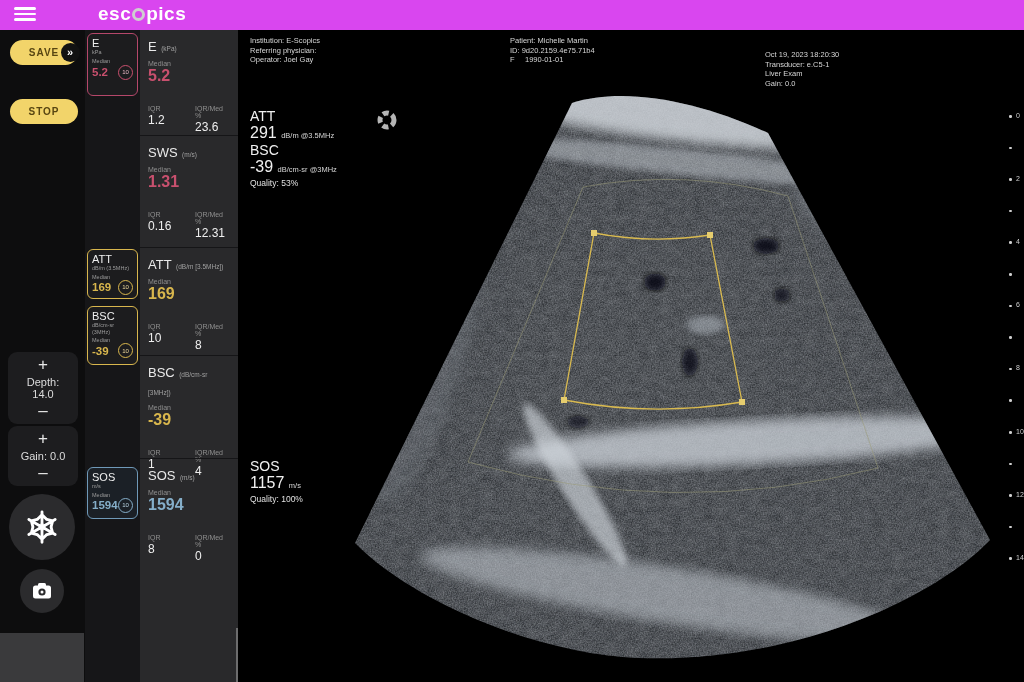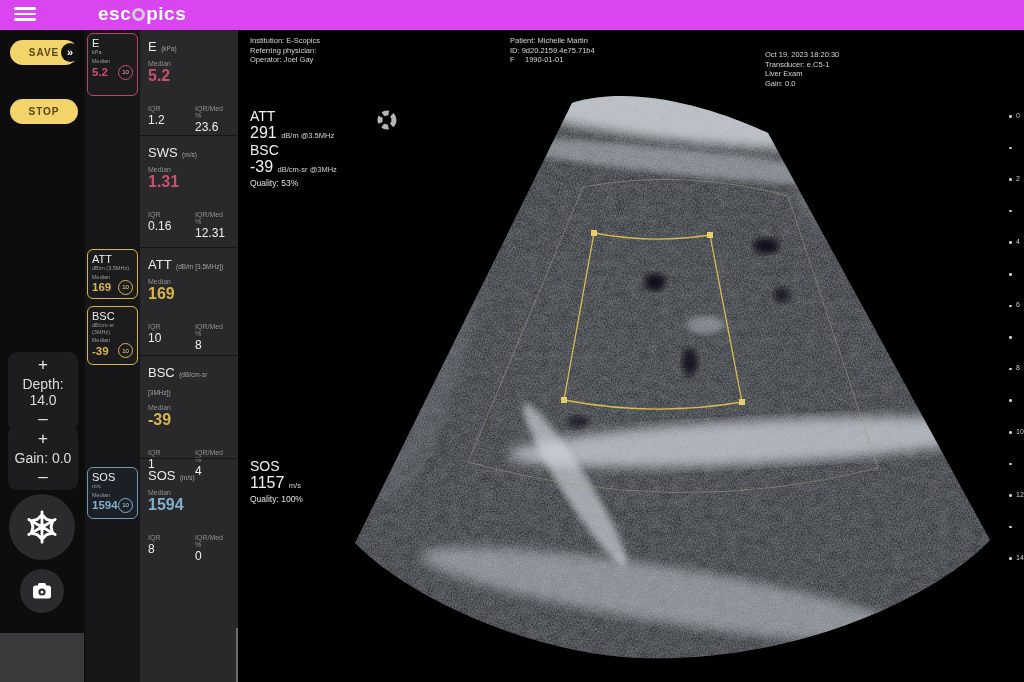--- a/index.html
+++ b/index.html
@@ -18,21 +18,21 @@
   .icon-btn{display:flex;align-items:center;justify-content:center;cursor:pointer;}
 
   
   .col-ctrl{position:absolute;left:0;top:30px;width:85px;height:652px;background:#0d0d0e;z-index:20;}
   .pill{position:absolute;left:10px;width:68px;height:25px;border-radius:13px;background:#f2d46a;
         color:#584612;font-size:10px;font-weight:700;letter-spacing:1px;text-align:center;line-height:25px;cursor:pointer;}
   .pill .chev{position:absolute;right:-2px;top:2.5px;width:19px;height:19px;border-radius:50%;background:#121212;
         color:#fff;font-size:11px;line-height:18px;text-align:center;font-weight:700;}
   .stepper{position:absolute;left:8px;width:70px;background:#1d1d1f;border-radius:9px;text-align:center;padding:4px 0;}
   .stepper .pm{font-size:17px;color:#e8e8e8;line-height:18px;cursor:pointer;}
-  .stepper .lbl{font-size:14px;color:#dcdcdc;margin:2px 0;}
+  .stepper .lbl{font-size:11px;color:#dcdcdc;margin:2px 12px;}
   .roundbtn{position:absolute;border-radius:50%;background:#2b2b2d;display:flex;align-items:center;justify-content:center;cursor:pointer;}
   .ctrl-foot{position:absolute;left:0;top:603px;width:84px;height:49px;background:#3a3a3c;}
 
   
   .col-mini{position:absolute;left:85px;top:30px;width:55px;height:652px;background:#161618;z-index:20;}
   .mini{position:absolute;left:2px;width:51px;border:1px solid;border-radius:6px;padding:3px 4px;background:#1c1c1e;}
   .mini .t{font-size:11px;color:#efefef;line-height:12px;}
   .mini .u{font-size:5.5px;color:#9b9b9b;line-height:6.5px;}
   .mini .m{font-size:5.5px;color:#9b9b9b;margin-top:2px;}
   .mini .vrow{display:flex;align-items:center;justify-content:space-between;margin-top:1px;}

